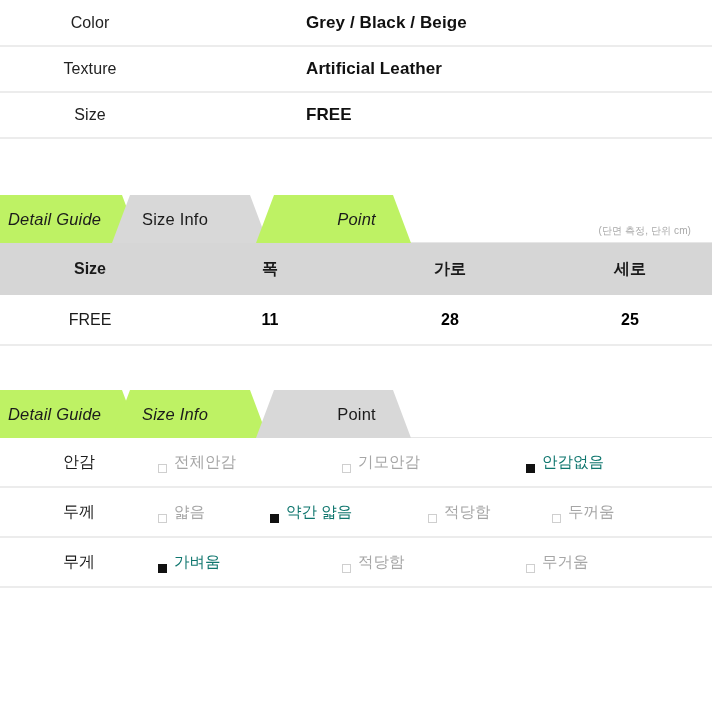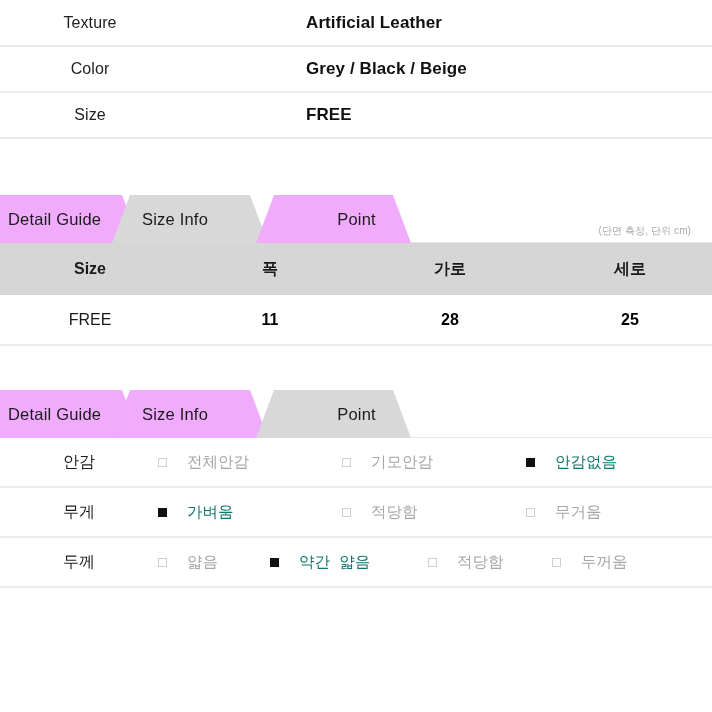--- a/index.html
+++ b/index.html
@@ -91,21 +91,21 @@
     clip-path: polygon(18px 0, 138px 0, 156px 100%, 0 100%);
   }
   .tab.t3 {
     left: 256px;
     width: 155px;
     padding-left: 46px;
     clip-path: polygon(18px 0, 137px 0, 155px 100%, 0 100%);
     justify-content: center;
   }
   .tab.selected { background: #d8d8d8; }
-  .tab.unselected { background: #f0abfc; }
+  .tab.unselected { background: #bef264; font-style: italic; }
 
   .unit-note {
     position: absolute;
     right: 21px;
     bottom: 4px;
     font-size: 10px;
     color: #a9a9a9;
     letter-spacing: 0.1px;
   }
 
@@ -151,25 +151,24 @@
   .opts {
     padding: 0;
   }
   .opts-inner {
     display: flex;
     align-items: center;
     height: 48px;
   }
   .opt {
     display: flex;
-    align-items: center;
-    gap: 20px;
+    align-items: flex-end;
+    gap: 7px;
     font-size: 15.5px;
     white-space: nowrap;
-    font-family: Liberation Mono, monospace;
   }
   .opt .box {
     display: inline-block;
     width: 9px;
     height: 9px;
     box-sizing: border-box;
     flex: 0 0 auto;
     position: relative;
     top: 0px;
   }
@@ -186,26 +185,26 @@
   .opts-inner.cols4 .opt:nth-child(3) { width: 124px; }
 
   .tail { height: 86px; background: #ffffff; }
 </style>
 </head>
 <body>
 
 <table class="spec-table">
   <tbody>
     <tr class="spec-row">
+      <td class="spec-key">Color</td>
+      <td class="spec-val">Grey / Black / Beige</td>
+    </tr>
+    <tr class="spec-row">
       <td class="spec-key">Texture</td>
       <td class="spec-val">Artificial Leather</td>
-    </tr>
-    <tr class="spec-row">
-      <td class="spec-key">Color</td>
-      <td class="spec-val">Grey / Black / Beige</td>
     </tr>
     <tr class="spec-row">
       <td class="spec-key">Size</td>
       <td class="spec-val">FREE</td>
     </tr>
     <tr class="spec-table-bottom">
       <td colspan="2"></td>
     </tr>
   </tbody>
 </table>
@@ -276,59 +275,59 @@
           <label class="opt on">
             <span class="box"></span>
             <span class="txt">안감없음</span>
           </label>
         </div>
       </td>
     </tr>
 
 
     <tr class="point-row">
+      <td class="point-label">두께</td>
+      <td class="opts">
+        <div class="opts-inner cols4">
+          <label class="opt off">
+            <span class="box"></span>
+            <span class="txt">얇음</span>
+          </label>
+          <label class="opt on">
+            <span class="box"></span>
+            <span class="txt">약간 얇음</span>
+          </label>
+          <label class="opt off">
+            <span class="box"></span>
+            <span class="txt">적당함</span>
+          </label>
+          <label class="opt off">
+            <span class="box"></span>
+            <span class="txt">두꺼움</span>
+          </label>
+        </div>
+      </td>
+    </tr>
+
+    <tr class="point-row">
       <td class="point-label">무게</td>
       <td class="opts">
         <div class="opts-inner cols3">
           <label class="opt on">
             <span class="box"></span>
             <span class="txt">가벼움</span>
           </label>
           <label class="opt off">
             <span class="box"></span>
             <span class="txt">적당함</span>
           </label>
           <label class="opt off">
             <span class="box"></span>
             <span class="txt">무거움</span>
           </label>
         </div>
       </td>
     </tr>
 
-    <tr class="point-row">
-      <td class="point-label">두께</td>
-      <td class="opts">
-        <div class="opts-inner cols4">
-          <label class="opt off">
-            <span class="box"></span>
-            <span class="txt">얇음</span>
-          </label>
-          <label class="opt on">
-            <span class="box"></span>
-            <span class="txt">약간 얇음</span>
-          </label>
-          <label class="opt off">
-            <span class="box"></span>
-            <span class="txt">적당함</span>
-          </label>
-          <label class="opt off">
-            <span class="box"></span>
-            <span class="txt">두꺼움</span>
-          </label>
-        </div>
-      </td>
-    </tr>
-
   </tbody>
 </table>
 
 <div class="tail"></div>
 
 </body></html>

